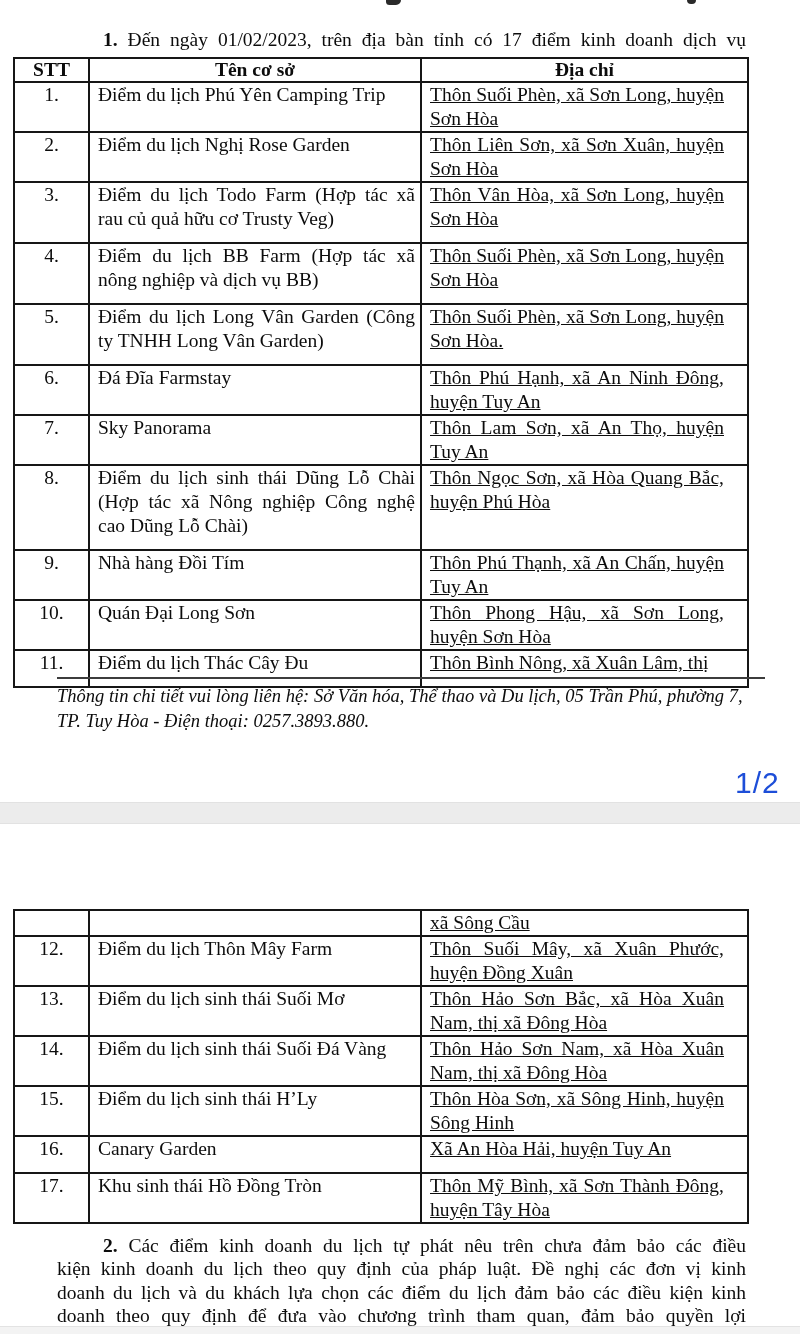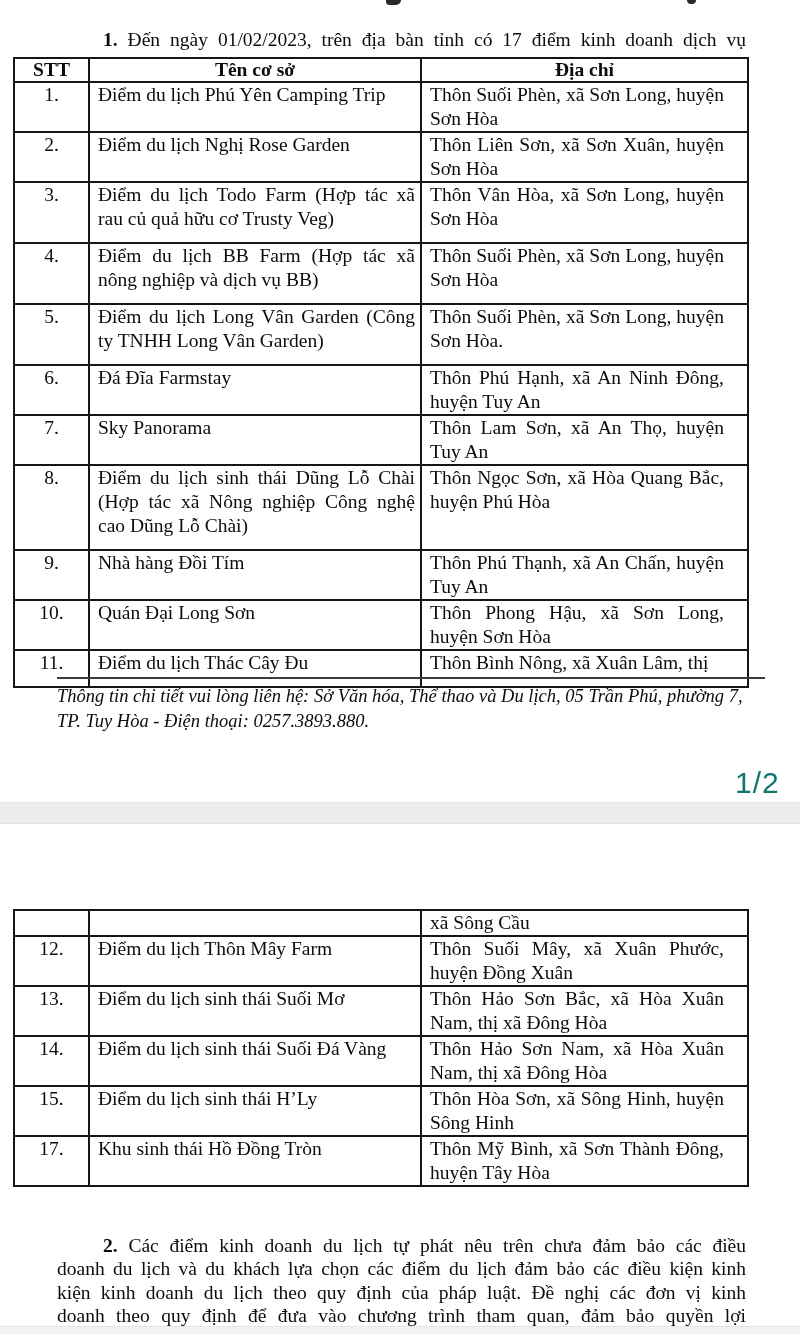--- a/index.html
+++ b/index.html
@@ -22,21 +22,21 @@
   #para2{left:57px;top:1210px;width:689px;line-height:23.4px;}
 
   
   #footnote-rule{left:57px;top:677px;width:708px;height:2px;background:#3c3c3c;}
   #footnote{left:57px;top:684px;width:694px;font-style:italic;font-size:18.5px;line-height:24.5px;}
 
   
   #page-indicator{
     left:735px;top:766px;
     font-family:"Liberation Sans", sans-serif;
-    font-size:30px;font-weight:400;color:#0f766e;letter-spacing:1px;
+    font-size:30px;font-weight:400;color:#1d4ed8;letter-spacing:1px;
   }
 
   
   #page-separator{left:0;top:802px;width:800px;height:20px;background:#ececec;
     border-top:1px solid #e2e2e2;border-bottom:1px solid #e2e2e2;}
   #bottom-edge{left:0;top:1326px;width:800px;height:8px;background:#f3f3f3;border-top:1px solid #e3e3e3;}
 
   
   .frag{position:absolute;background:#2a2a2a;}
   #frag-a{left:386px;top:0;width:15px;height:5px;border-radius:0 0 7px 5px;}
@@ -46,21 +46,21 @@
   table.doc{border-collapse:collapse;table-layout:fixed;width:734px;position:absolute;left:13px;background:#fff;}
   #table-p1{top:57px;}
   #table-p2{top:909px;}
   table.doc th, table.doc td{
     border:2px solid #161616;vertical-align:top;
     font-size:19.5px;line-height:24px;overflow:hidden;
   }
   table.doc th{font-weight:bold;text-align:center;height:22px;line-height:22px;padding:0;margin-left:31px;}
   td.stt{text-align:center;padding:0 2px;}
   td.name{text-align:justify;padding:0 5px 11px 8px;}
-  td.addr{text-align:justify;padding:0 23px 0 8px;}
+  td.addr{text-align:justify;padding:0 23px 0 8px;text-decoration:underline;}
   tr.h24{height:24px;} tr.h49{height:49px;} tr.h50{height:50px;} tr.h73{height:73px;}
 </style>
 </head>
 <body>
 
 <div id="viewer">
 
   <div id="frag-a" class="frag"></div>
   <div id="frag-b" class="frag"></div>
 
@@ -174,31 +174,36 @@
     <tr class="h50">
       <td class="stt">14.</td>
       <td class="name">Điểm du lịch sinh thái Suối Đá Vàng</td>
       <td class="addr">Thôn Hảo Sơn Nam, xã Hòa Xuân Nam, thị xã Đông Hòa</td>
     </tr>
     <tr class="h50">
       <td class="stt">15.</td>
       <td class="name">Điểm du lịch sinh thái H’Ly</td>
       <td class="addr">Thôn Hòa Sơn, xã Sông Hinh, huyện Sông Hinh</td>
     </tr>
+    <tr class="h24">
+      <td class="stt">16.</td>
+      <td class="name">Canary Garden</td>
+      <td class="addr">Xã An Hòa Hải, huyện Tuy An</td>
+    </tr>
     <tr class="h50">
       <td class="stt">17.</td>
       <td class="name">Khu sinh thái Hồ Đồng Tròn</td>
       <td class="addr">Thôn Mỹ Bình, xã Sơn Thành Đông, huyện Tây Hòa</td>
     </tr>
   </tbody>
     </table>
 
   <div class="abs para" id="para2">
     <div class="jline indent"><span class="bold">2.</span> <span>Các điểm kinh doanh du lịch tự phát nêu trên chưa đảm bảo các điều</span></div>
+    <div class="jline">kiện kinh doanh du lịch theo quy định của pháp luật. Đề nghị các đơn vị kinh</div>
     <div class="jline">doanh du lịch và du khách lựa chọn các điểm du lịch đảm bảo các điều kiện kinh</div>
-    <div class="jline">kiện kinh doanh du lịch theo quy định của pháp luật. Đề nghị các đơn vị kinh</div>
     <div class="jline">doanh theo quy định để đưa vào chương trình tham quan, đảm bảo quyền lợi</div>
     <div class="plainline">chính đáng của khách du lịch.</div>
   </div>
 
   <div class="abs" id="bottom-edge"></div>
 
 </div>
 
 </body></html>

